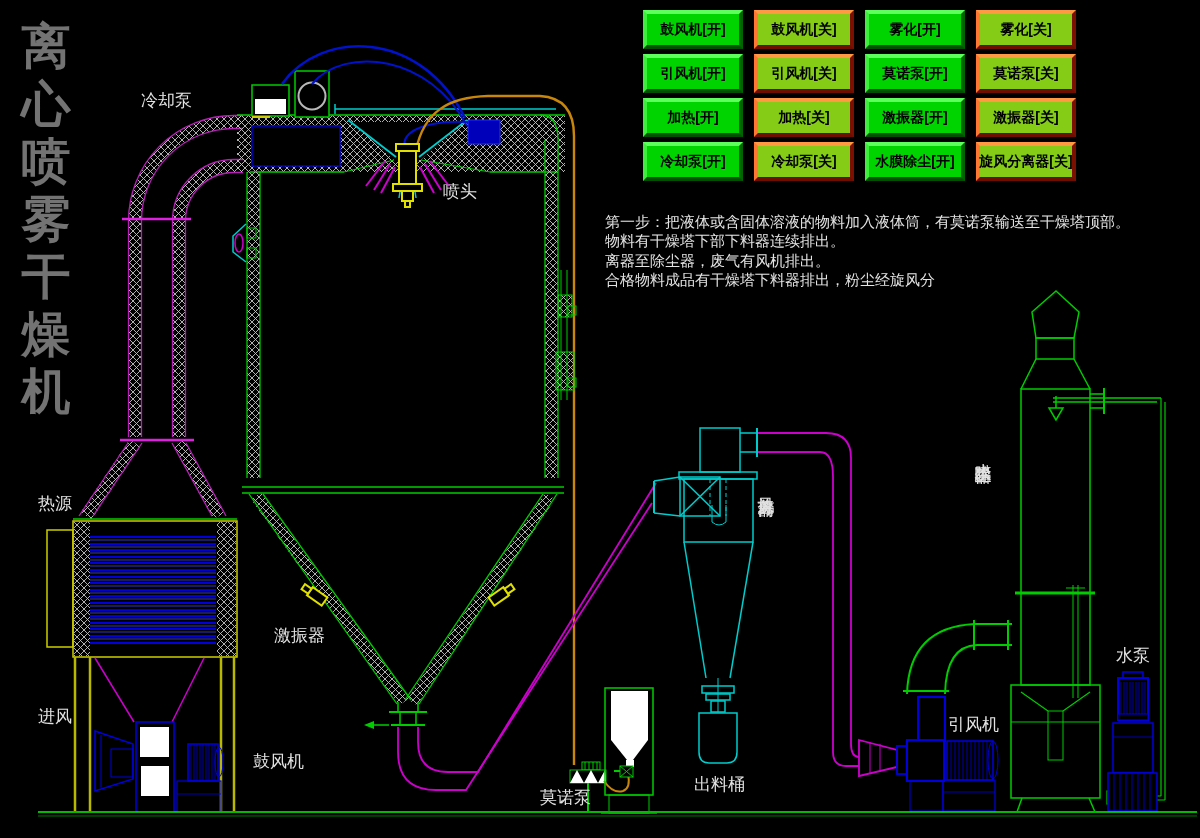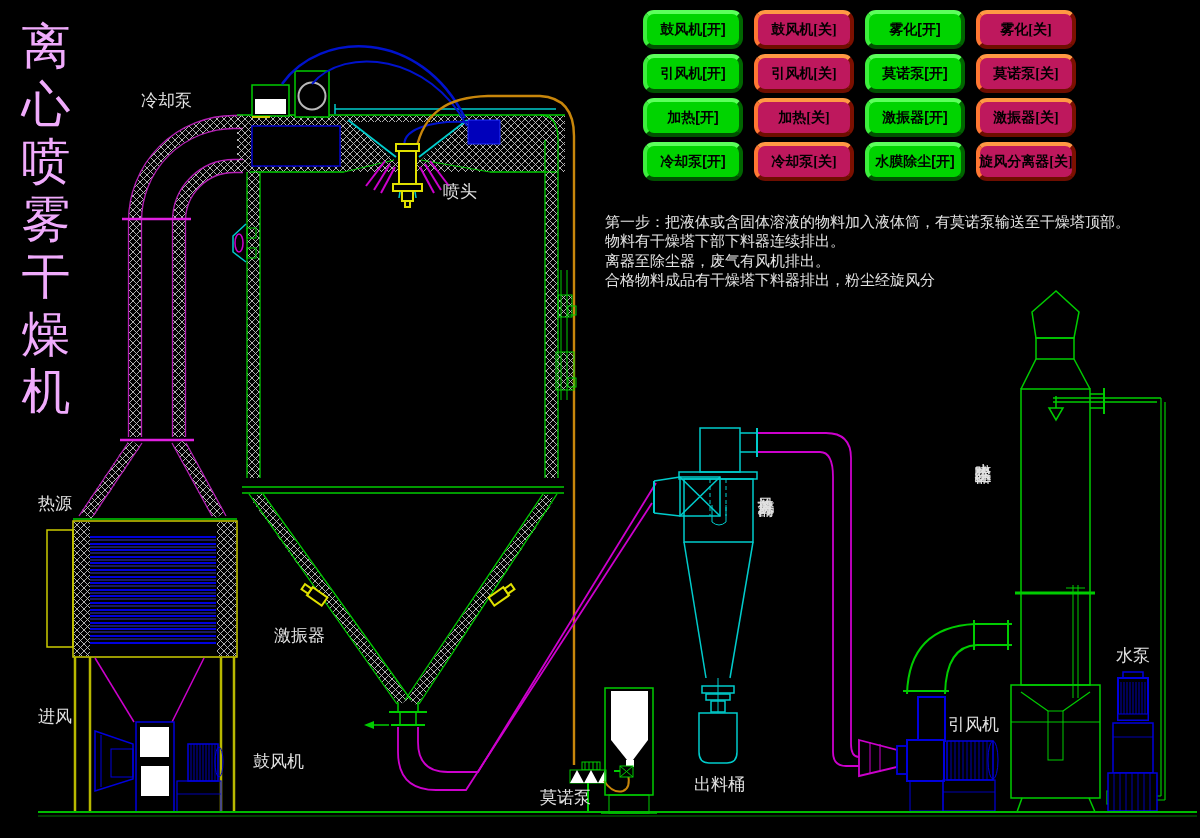--- a/index.html
+++ b/index.html
@@ -1,29 +1,29 @@
 <!DOCTYPE html>
 <html><head>
 <meta charset="utf-8">
 <style>
   html,body{margin:0;padding:0;background:#000;}
   #screen{position:relative;width:1200px;height:838px;background:#000;overflow:hidden;
           font-family:"Liberation Sans",sans-serif;}
   
   #main-title{position:absolute;left:20px;top:18px;width:52px;
-    font-size:49px;font-weight:normal;color:#f0abfc;line-height:57.5px;
+    font-size:49px;font-weight:bold;color:#737373;line-height:57.5px;
     word-break:break-all;text-align:center;}
   
   #panel{position:absolute;left:643px;top:10px;display:grid;
     grid-template-columns:repeat(4,100px);gap:5px 11px;}
   .btn{width:100px;height:39px;box-sizing:border-box;border-style:solid;border-width:4px;
     display:flex;align-items:center;justify-content:center;
-    font-size:14px;font-weight:bold;color:#000;cursor:pointer;white-space:nowrap;border-radius:11px;}
+    font-size:14px;font-weight:bold;color:#000;cursor:pointer;white-space:nowrap;}
   .btn.on{background:#00d400;border-color:#5cff5c #006600 #005200 #3dee3d;}
-  .btn.off{background:#be185d;border-color:#ff9944 #7c1000 #6e0e00 #ff7733;font-family:Liberation Serif, serif;}
+  .btn.off{background:#84cc16;border-color:#ff9944 #7c1000 #6e0e00 #ff7733;}
   
   #instructions{position:absolute;left:594px;top:212px;width:604px;color:#e4e4e4;
     font-size:15px;line-height:19.4px;white-space:nowrap;margin-left:11px;}
   svg{position:absolute;left:0;top:0;}
   svg text{font-family:"Liberation Sans",sans-serif;font-size:17px;fill:#e2e2e2;}
   .vlab{writing-mode:vertical-rl;text-orientation:upright;letter-spacing:1px;}
 </style>
 </head>
 <body>
 

